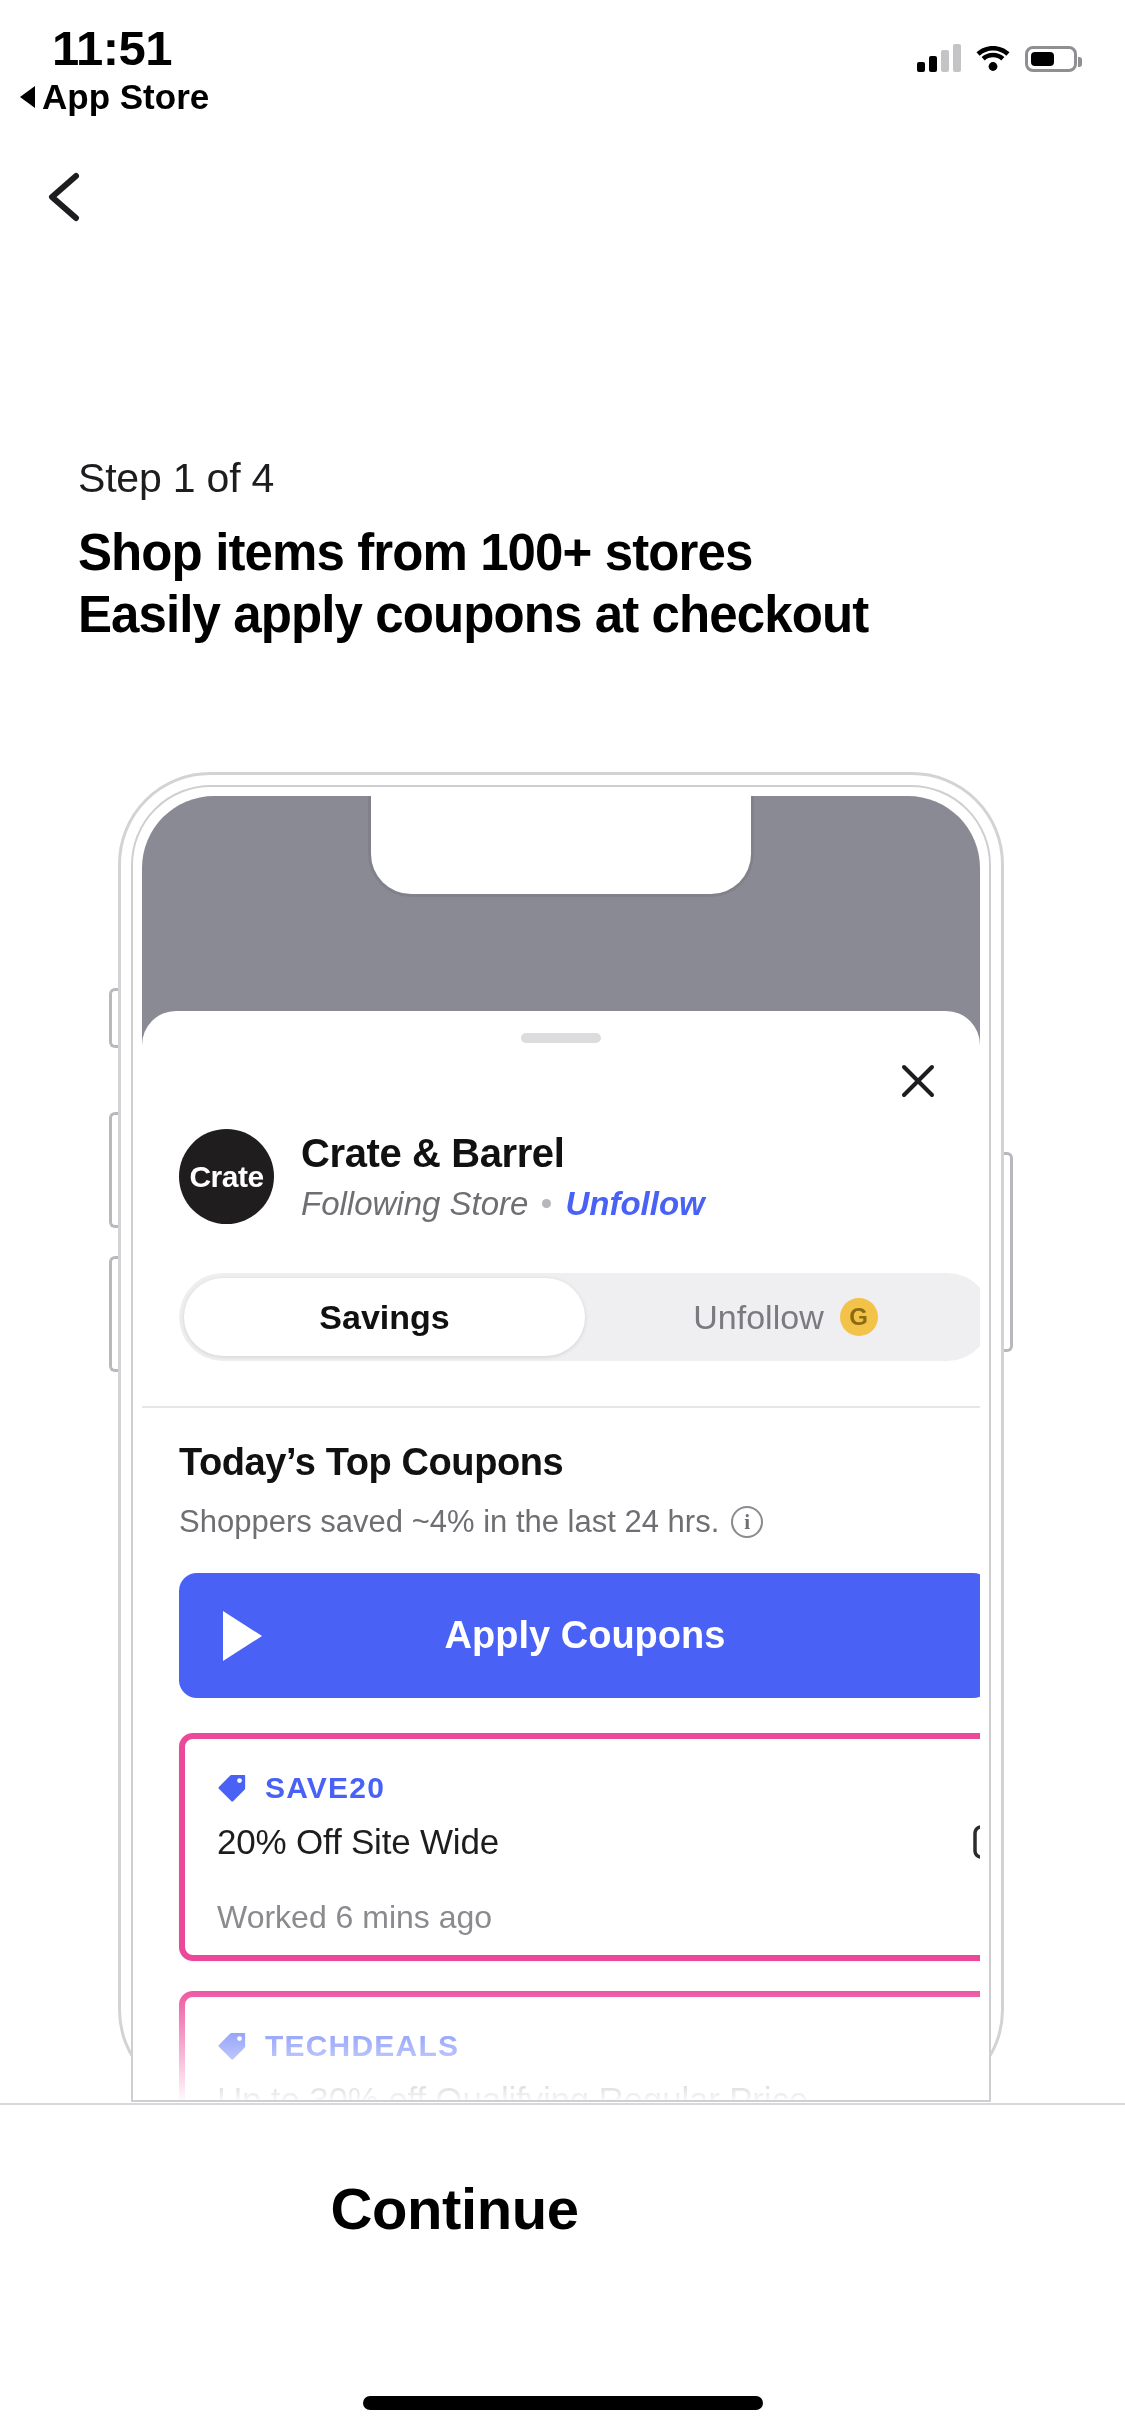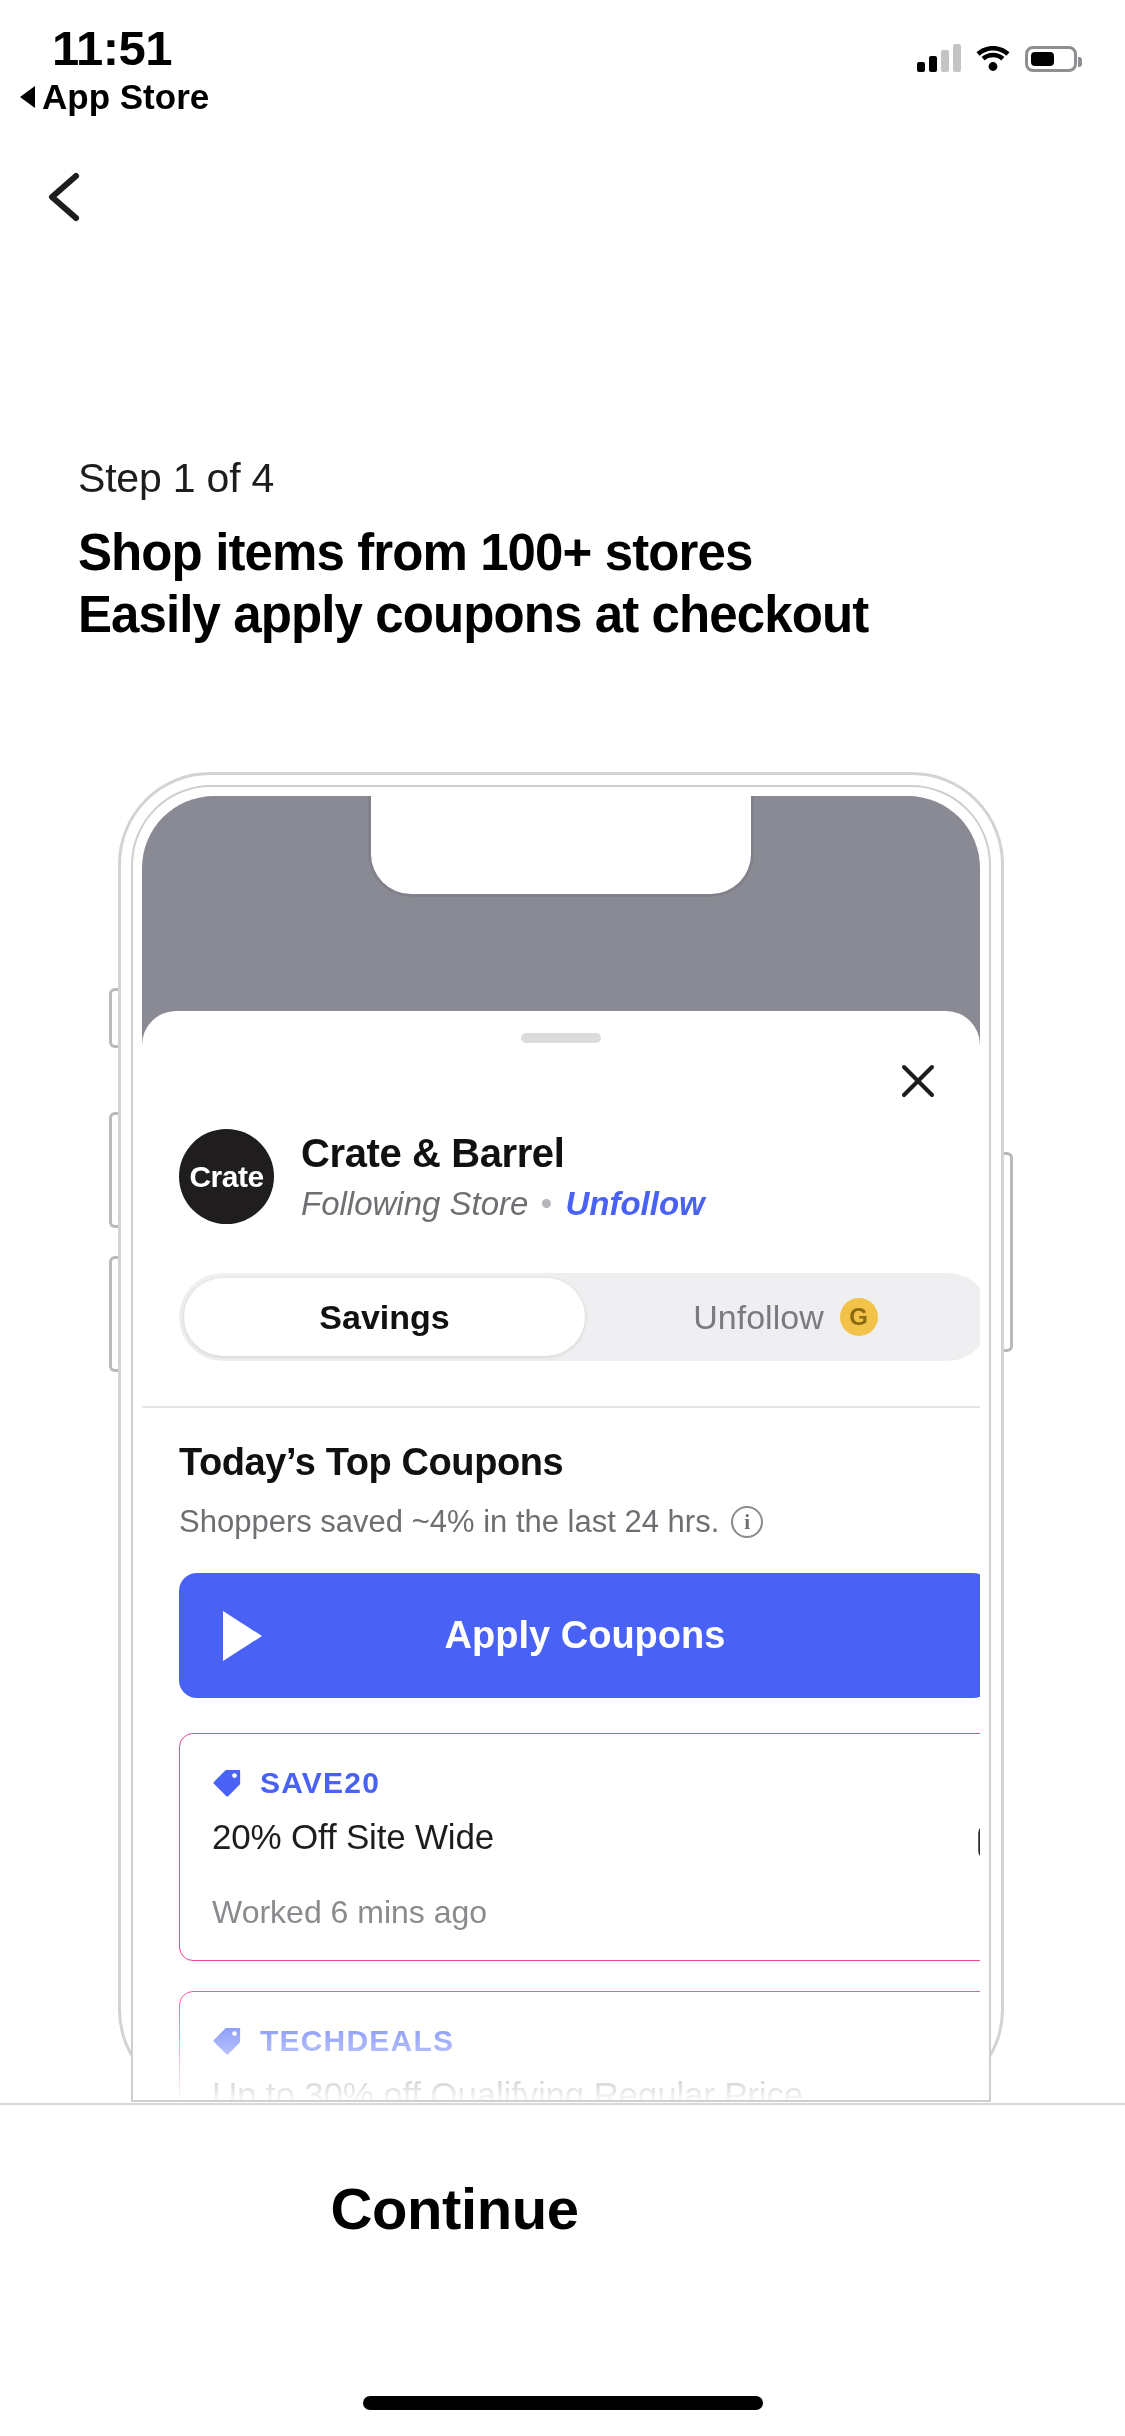--- a/index.html
+++ b/index.html
@@ -180,21 +180,21 @@
     position:absolute; left:44px; top:50%; transform:translateY(-50%);
     width:0; height:0;
     border-top:25px solid transparent;
     border-bottom:25px solid transparent;
     border-left:39px solid #fff;
   }
 
   
   .coupon-card {
     position:absolute; left:37px; width:892px;
-    background:#fff; border:1px solid #ec4899; border-radius:14px;
+    background:#fff; border:6px solid #ec4899; border-radius:14px;
     box-shadow:0 1px 3px rgba(0,0,0,0.05);
   }
   .cc1 { top:722px; height:228px; }
   .cc2 { top:980px; height:260px; }
   .cc-code {
     position:absolute; left:32px; top:32px;
     display:flex; align-items:center; gap:18px;
     font-size:30px; font-weight:700; color:#4962f5; letter-spacing:1.2px;
   }
   .tag-ico { width:30px; height:30px; }

